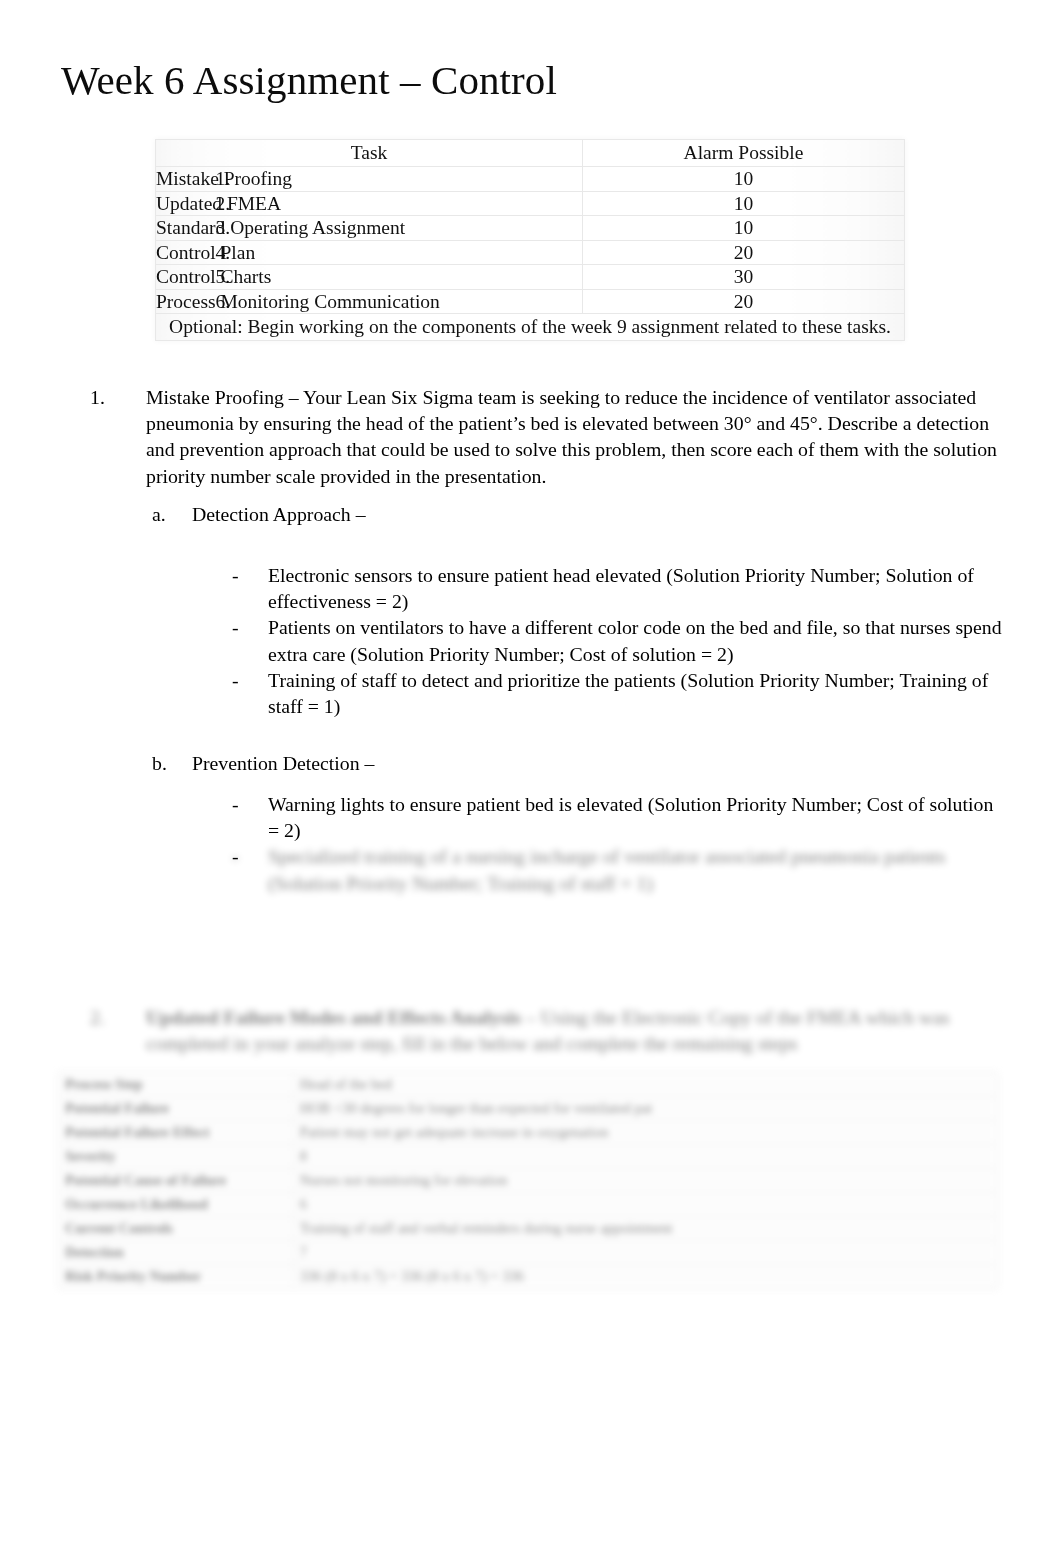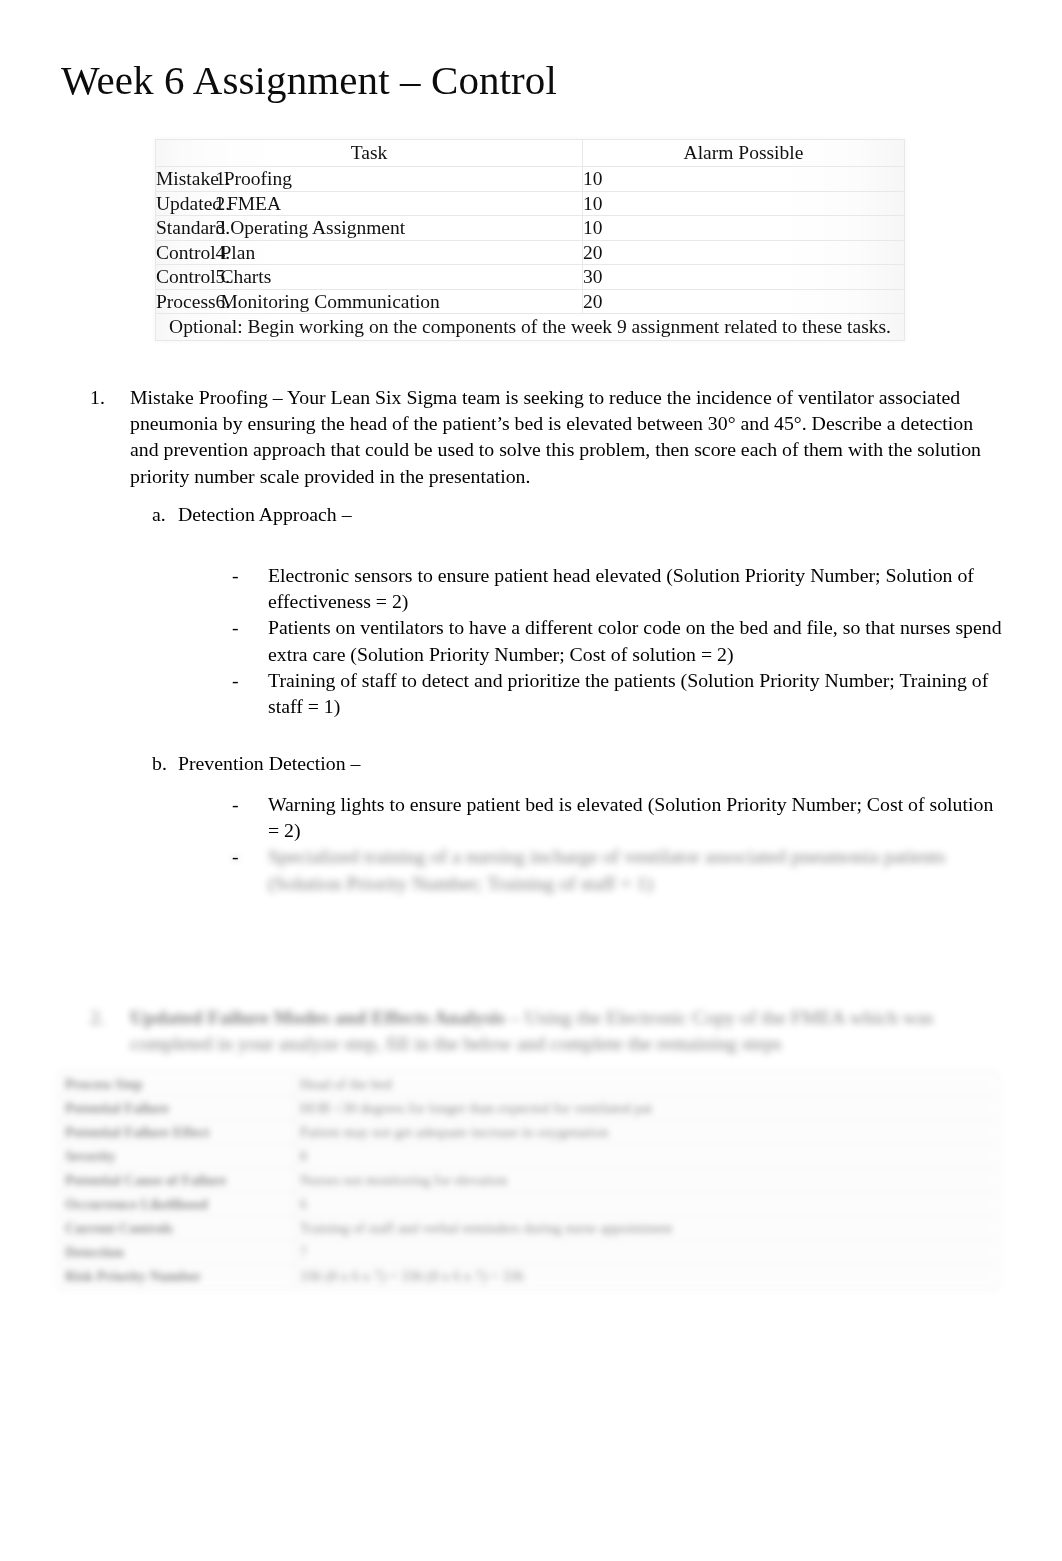--- a/index.html
+++ b/index.html
@@ -85,21 +85,21 @@
   .gt-num {
     position: absolute;
     left: 46px;
     width: 28px;
     text-align: right;
   }
   .gt-task-label {
     display: inline-block;
   }
   .gt-pts-cell {
-    text-align: left;
+    text-align: center;
   }
   .gt-footnote-cell {
     text-align: center;
     height: 27px;
     vertical-align: middle;
     font-size: 19.5px;
   }
 
   
   .body-area {
@@ -119,39 +119,39 @@
   }
   .lvl1 .marker {
     position: absolute;
     left: 0px;
     top: 0;
     width: 26px;
     text-align: left;
   }
   .lvl1 .lvl1-body {
     display: block;
-    margin-left: 40px;
+    margin-left: 56px;
   }
 
   .lvl2 {
     position: absolute;
     left: 152px;
     width: 850px;
     font-size: 19.8px;
     line-height: 26.2px;
   }
   .lvl2 .marker {
     position: absolute;
     left: 0;
     top: 0;
     width: 26px;
   }
   .lvl2 .lvl2-body {
     display: block;
-    margin-left: 26px;
+    margin-left: 40px;
   }
 
   .dash-list {
     position: absolute;
     left: 232px;
     width: 770px;
     font-size: 19.8px;
     line-height: 26.2px;
   }
   .dash-item {

